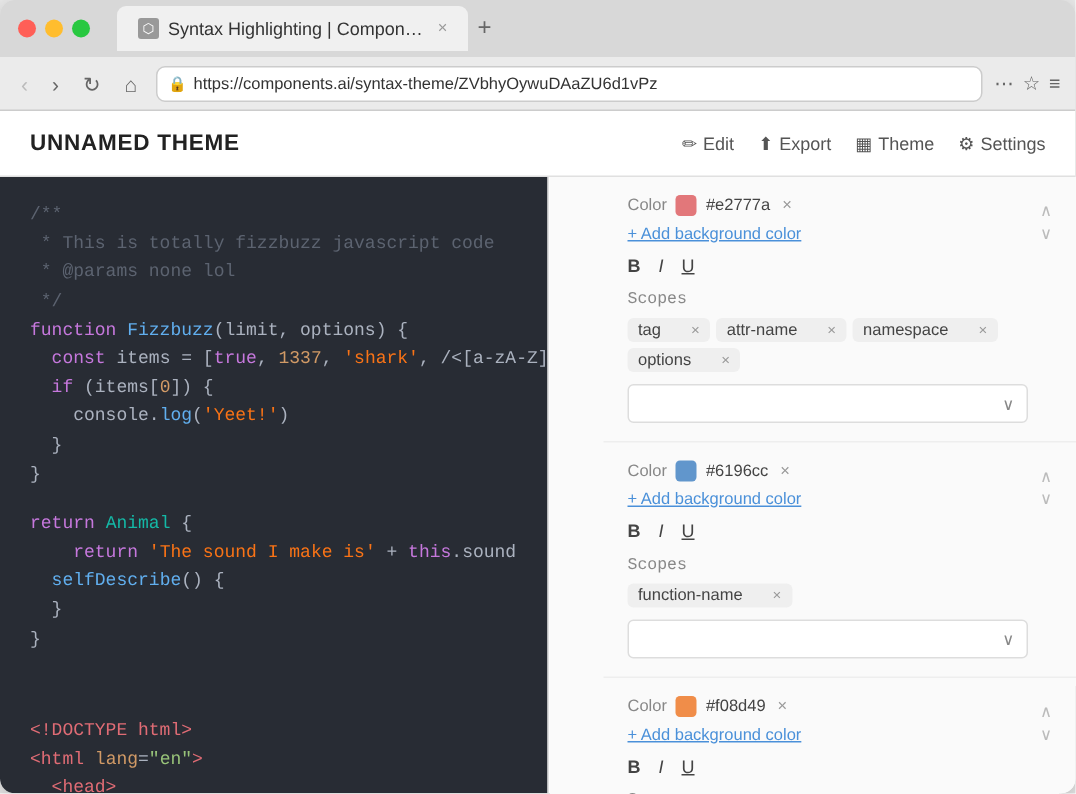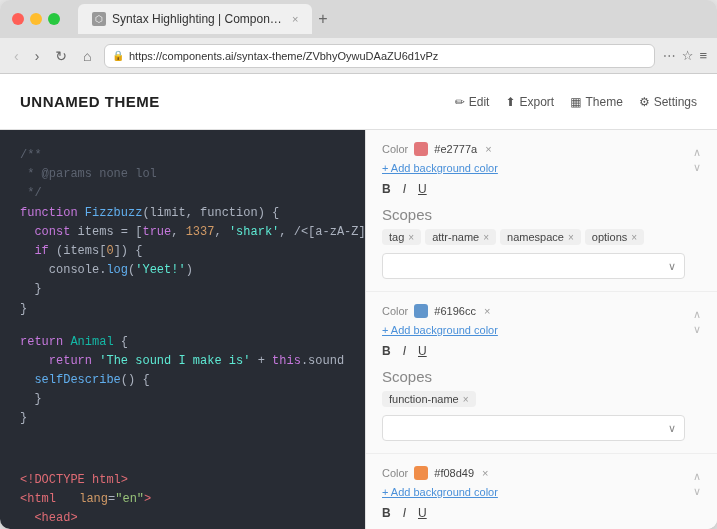--- a/index.html
+++ b/index.html
@@ -23,59 +23,59 @@
     .nav-btn { background: none; border: none; font-size: 14px; color: #666; cursor: pointer; padding: 2px 4px; }
     .nav-btn.disabled { color: #bbb; }
     .address-bar { flex: 1; background: white; border: 1px solid #ccc; border-radius: 6px; height: 24px; display: flex; align-items: center; padding: 0 8px; gap: 4px; font-size: 11px; color: #444; }
     .lock-icon { color: #888; font-size: 10px; }
     .address-text { color: #333; font-size: 11px; }
     .browser-actions { display: flex; gap: 6px; align-items: center; }
     .browser-action-btn { background: none; border: none; font-size: 13px; color: #666; cursor: pointer; }
 
     
     .app-container { display: flex; flex-direction: column; flex: 1; overflow: hidden; background: white; }
-    .app-header { height: 56px; display: flex; align-items: center; padding: 0 20px; border-bottom: 1px solid #e0e0e0; background: white; }
+    .app-header { height: 44px; display: flex; align-items: center; padding: 0 20px; border-bottom: 1px solid #e0e0e0; background: white; }
     .app-title { font-size: 15px; font-weight: 700; color: #222; letter-spacing: 0.5px; flex: 1; }
     .header-actions { display: flex; gap: 16px; align-items: center; }
     .header-btn { background: none; border: none; font-size: 12px; color: #555; cursor: pointer; display: flex; align-items: center; gap: 4px; }
 
     
     .main-content { display: flex; flex: 1; overflow: hidden; }
 
     
     .code-panel { background: #282c34; flex: 0 0 365px; overflow: hidden; font-family: 'Courier New', Courier, monospace; font-size: 12px; line-height: 1.6; padding: 16px 20px; color: #abb2bf; }
     .code-line { white-space: pre; }
     .c-comment { color: #5c6370; }
     .c-keyword { color: #c678dd; }
     .c-function { color: #61afef; }
-    .c-string { color: #5eead4; }
+    .c-string { color: #f97316; }
     .c-number { color: #d19a66; }
     .c-tag { color: #e06c75; }
-    .c-attr { color: #d19a66; margin-left: 16px; }
+    .c-attr { color: #d19a66; }
     .c-value { color: #98c379; }
     .c-plain { color: #abb2bf; }
     .c-class { color: #14b8a6; }
     .code-spacer { height: 14px; }
 
     
-    .right-panel { flex: 1; background: #fafafa; overflow-y: auto; border-left: 1px solid #e0e0e0; }
+    .right-panel { flex: 1; background: #fafafa; overflow-y: auto; border-left: 1px solid #e0e0e0; padding-left: 36px; }
     .color-section { padding: 12px 16px; border-bottom: 1px solid #eee; }
     .color-header { display: flex; align-items: center; gap: 6px; margin-bottom: 6px; }
     .color-label { font-size: 11px; color: #888; }
     .color-swatch { width: 14px; height: 14px; border-radius: 3px; display: inline-block; }
     .color-hex { font-size: 11px; color: #444; }
     .color-close { font-size: 11px; color: #999; cursor: pointer; margin-left: 2px; }
     .add-bg-link { font-size: 11px; color: #4a90d9; cursor: pointer; margin-bottom: 8px; display: block; text-decoration: underline; }
     .format-buttons { display: flex; gap: 12px; margin-bottom: 10px; }
     .fmt-btn { font-size: 12px; color: #444; cursor: pointer; background: none; border: none; font-weight: bold; padding: 0; }
     .fmt-btn.italic { font-style: italic; font-weight: normal; }
     .fmt-btn.underline { text-decoration: underline; font-weight: normal; }
-    .scopes-label { font-size: 15px; color: #888; margin-bottom: 6px; display: flex; align-items: center; justify-content: space-between; }
+    .scopes-label { font-size: 11px; color: #888; margin-bottom: 6px; display: flex; align-items: center; justify-content: space-between; font-family: Liberation Mono, monospace; }
     .scopes-row { display: flex; flex-wrap: wrap; gap: 4px; margin-bottom: 8px; }
-    .scope-tag { background: #efefef; border-radius: 4px; padding: 2px 7px; font-size: 11px; color: #444; display: flex; align-items: center; gap: 4px; }
+    .scope-tag { background: #efefef; border-radius: 4px; padding: 2px 7px; font-size: 11px; color: #444; display: flex; align-items: center; gap: 20px; }
     .scope-tag-x { color: #999; cursor: pointer; font-size: 10px; }
     .scope-dropdown { width: 100%; height: 26px; background: white; border: 1px solid #ddd; border-radius: 4px; font-size: 11px; color: #888; display: flex; align-items: center; justify-content: flex-end; padding: 0 8px; cursor: pointer; }
 
     .chevron-up { font-size: 11px; color: #bbb; cursor: pointer; }
     .chevron-down { font-size: 11px; color: #bbb; cursor: pointer; }
     .section-controls { display: flex; flex-direction: column; gap: 2px; margin-left: auto; }
   </style>
 </head>
 <body>
 
@@ -134,23 +134,24 @@
           <span>⚙</span>
           <span>Settings</span>
         </button>
       </div>
     </div>
 
     <div class="main-content">
 
       <div class="code-panel">
         <div class="code-line c-comment">/**</div>
+        <div class="code-line c-comment"> * This is totally fizzbuzz javascript code</div>
         <div class="code-line c-comment"> * @params none lol</div>
         <div class="code-line c-comment"> */</div>
-        <div class="code-line"><span class="c-keyword">function</span> <span class="c-function">Fizzbuzz</span><span class="c-plain">(limit, function) {</span></div>
+        <div class="code-line"><span class="c-keyword">function</span> <span class="c-function">Fizzbuzz</span><span class="c-plain">(limit, options) {</span></div>
         <div class="code-line">  <span class="c-keyword">const</span> items = [<span class="c-keyword">true</span>, <span class="c-number">1337</span>, <span class="c-string">'shark'</span>, <span class="c-plain">/&lt;[a-zA-Z]/&gt;]</span></div>
         <div class="code-line">  <span class="c-keyword">if</span> (items[<span class="c-number">0</span>]) {</div>
         <div class="code-line">    console.<span class="c-function">log</span>(<span class="c-string">'Yeet!'</span>)</div>
         <div class="code-line">  }</div>
         <div class="code-line">}</div>
         <div class="code-spacer"></div>
         <div class="code-line"><span class="c-keyword">return</span> <span class="c-class">Animal</span> {</div>
         <div class="code-line">    <span class="c-keyword">return</span> <span class="c-string">'The sound I make is'</span> + <span class="c-keyword">this</span>.sound</div>
         <div class="code-line">  <span class="c-function">selfDescribe</span><span class="c-plain">() {</span></div>
         <div class="code-line">  }</div>

